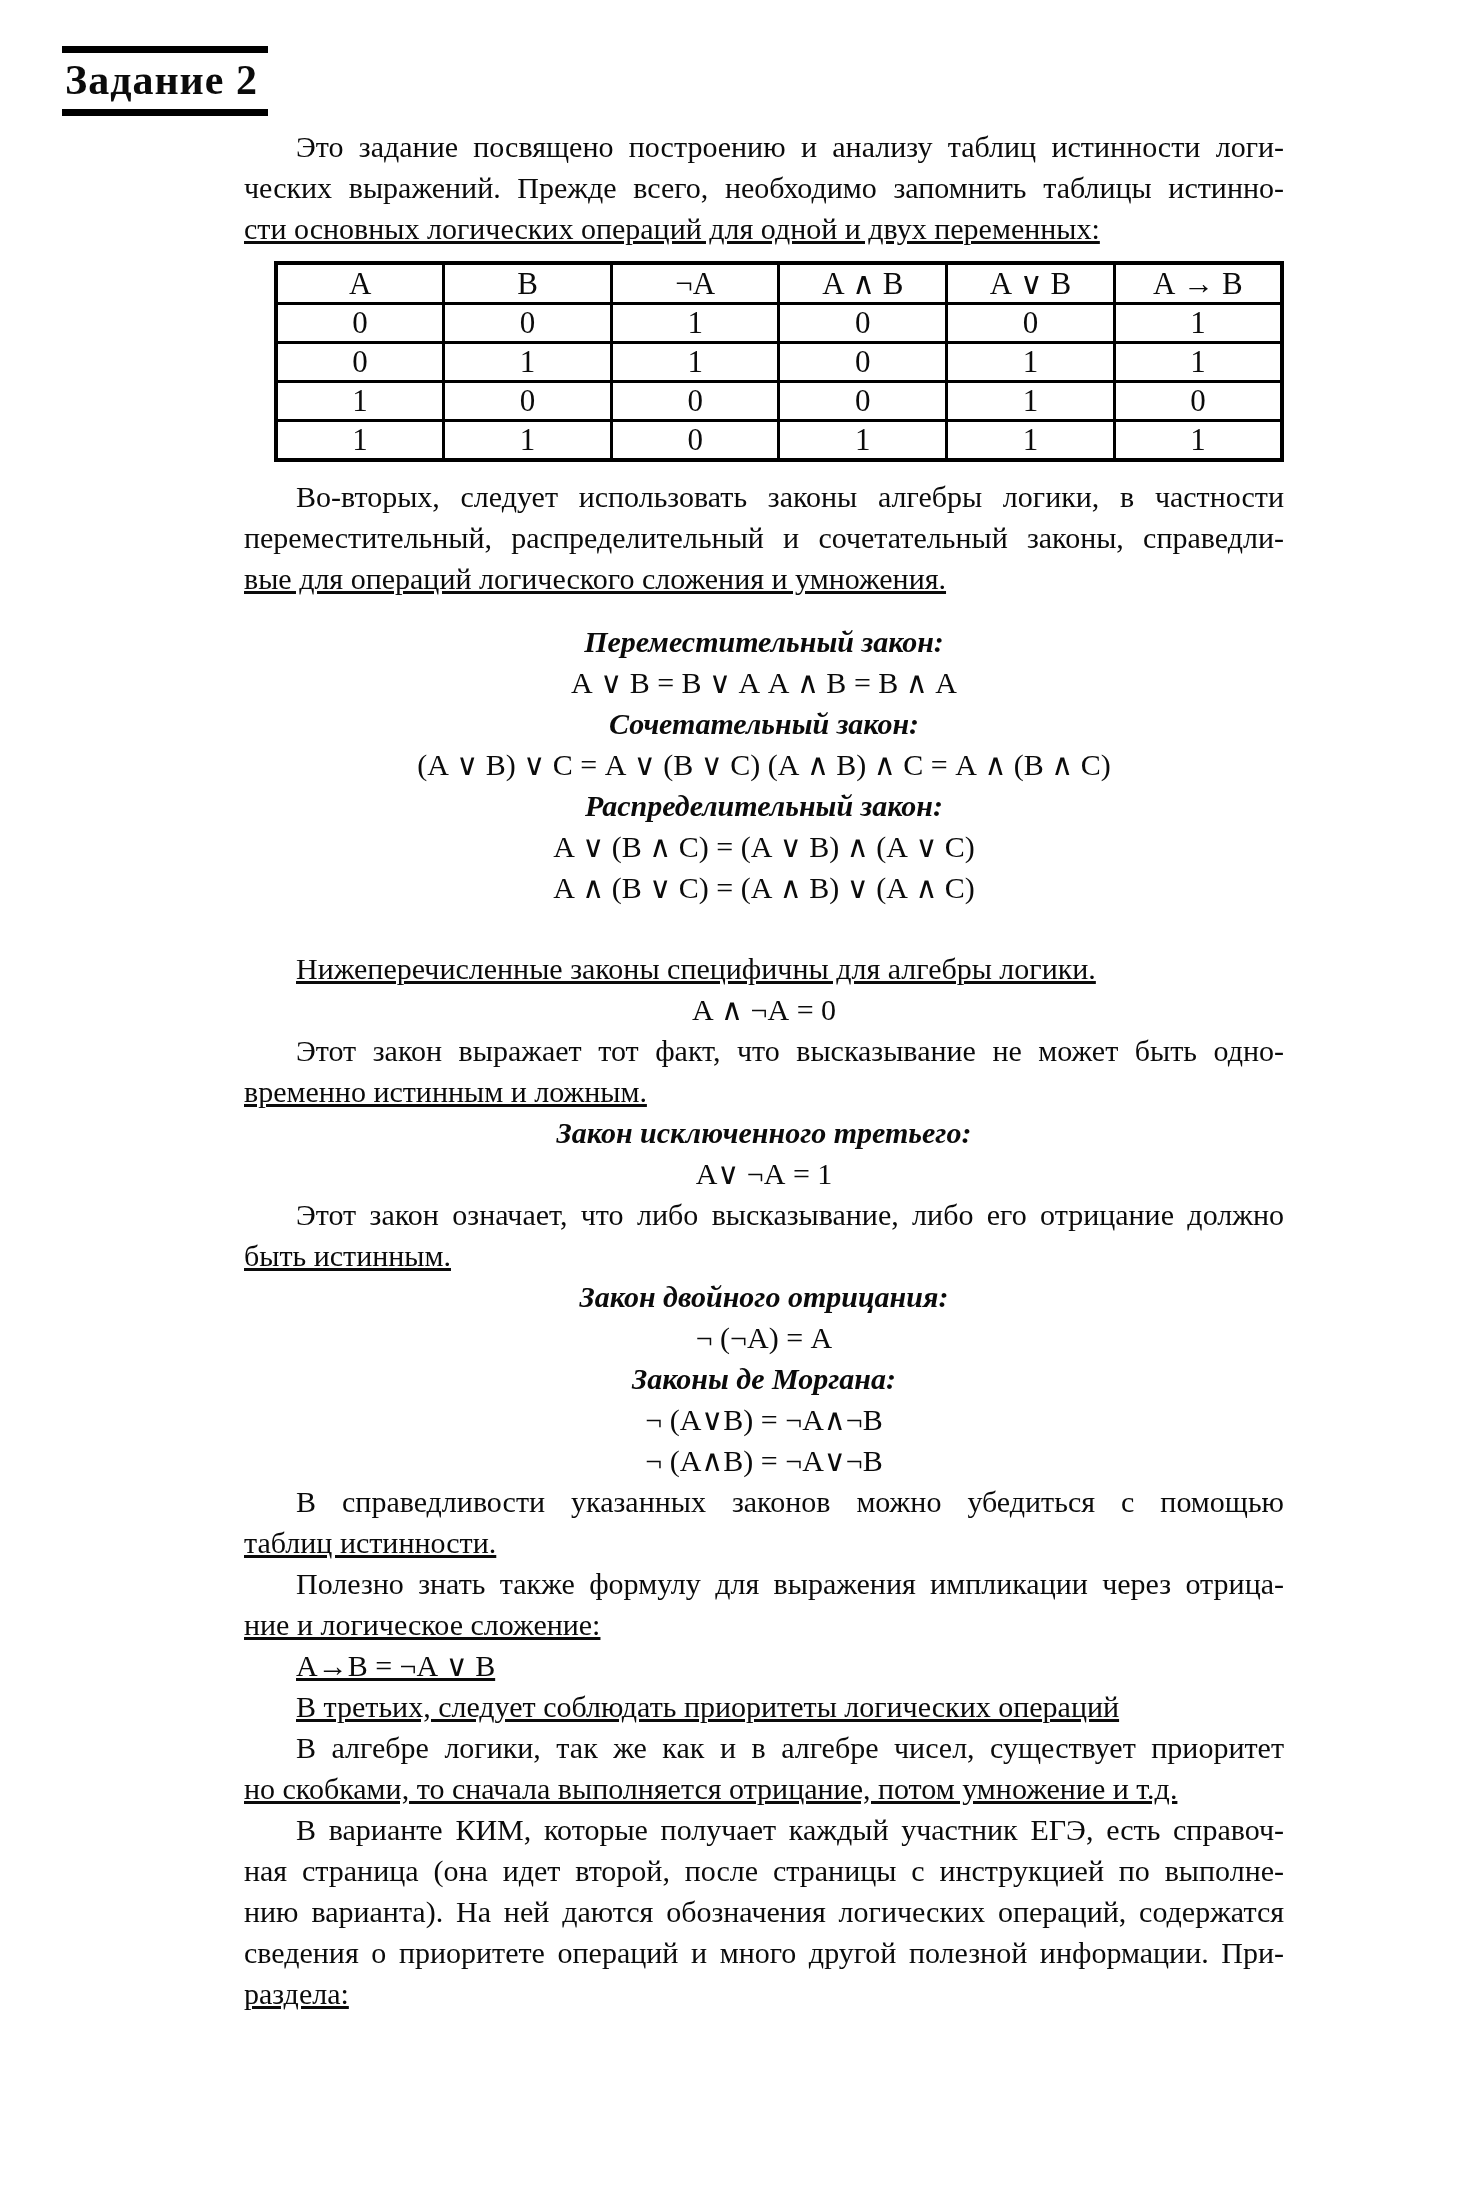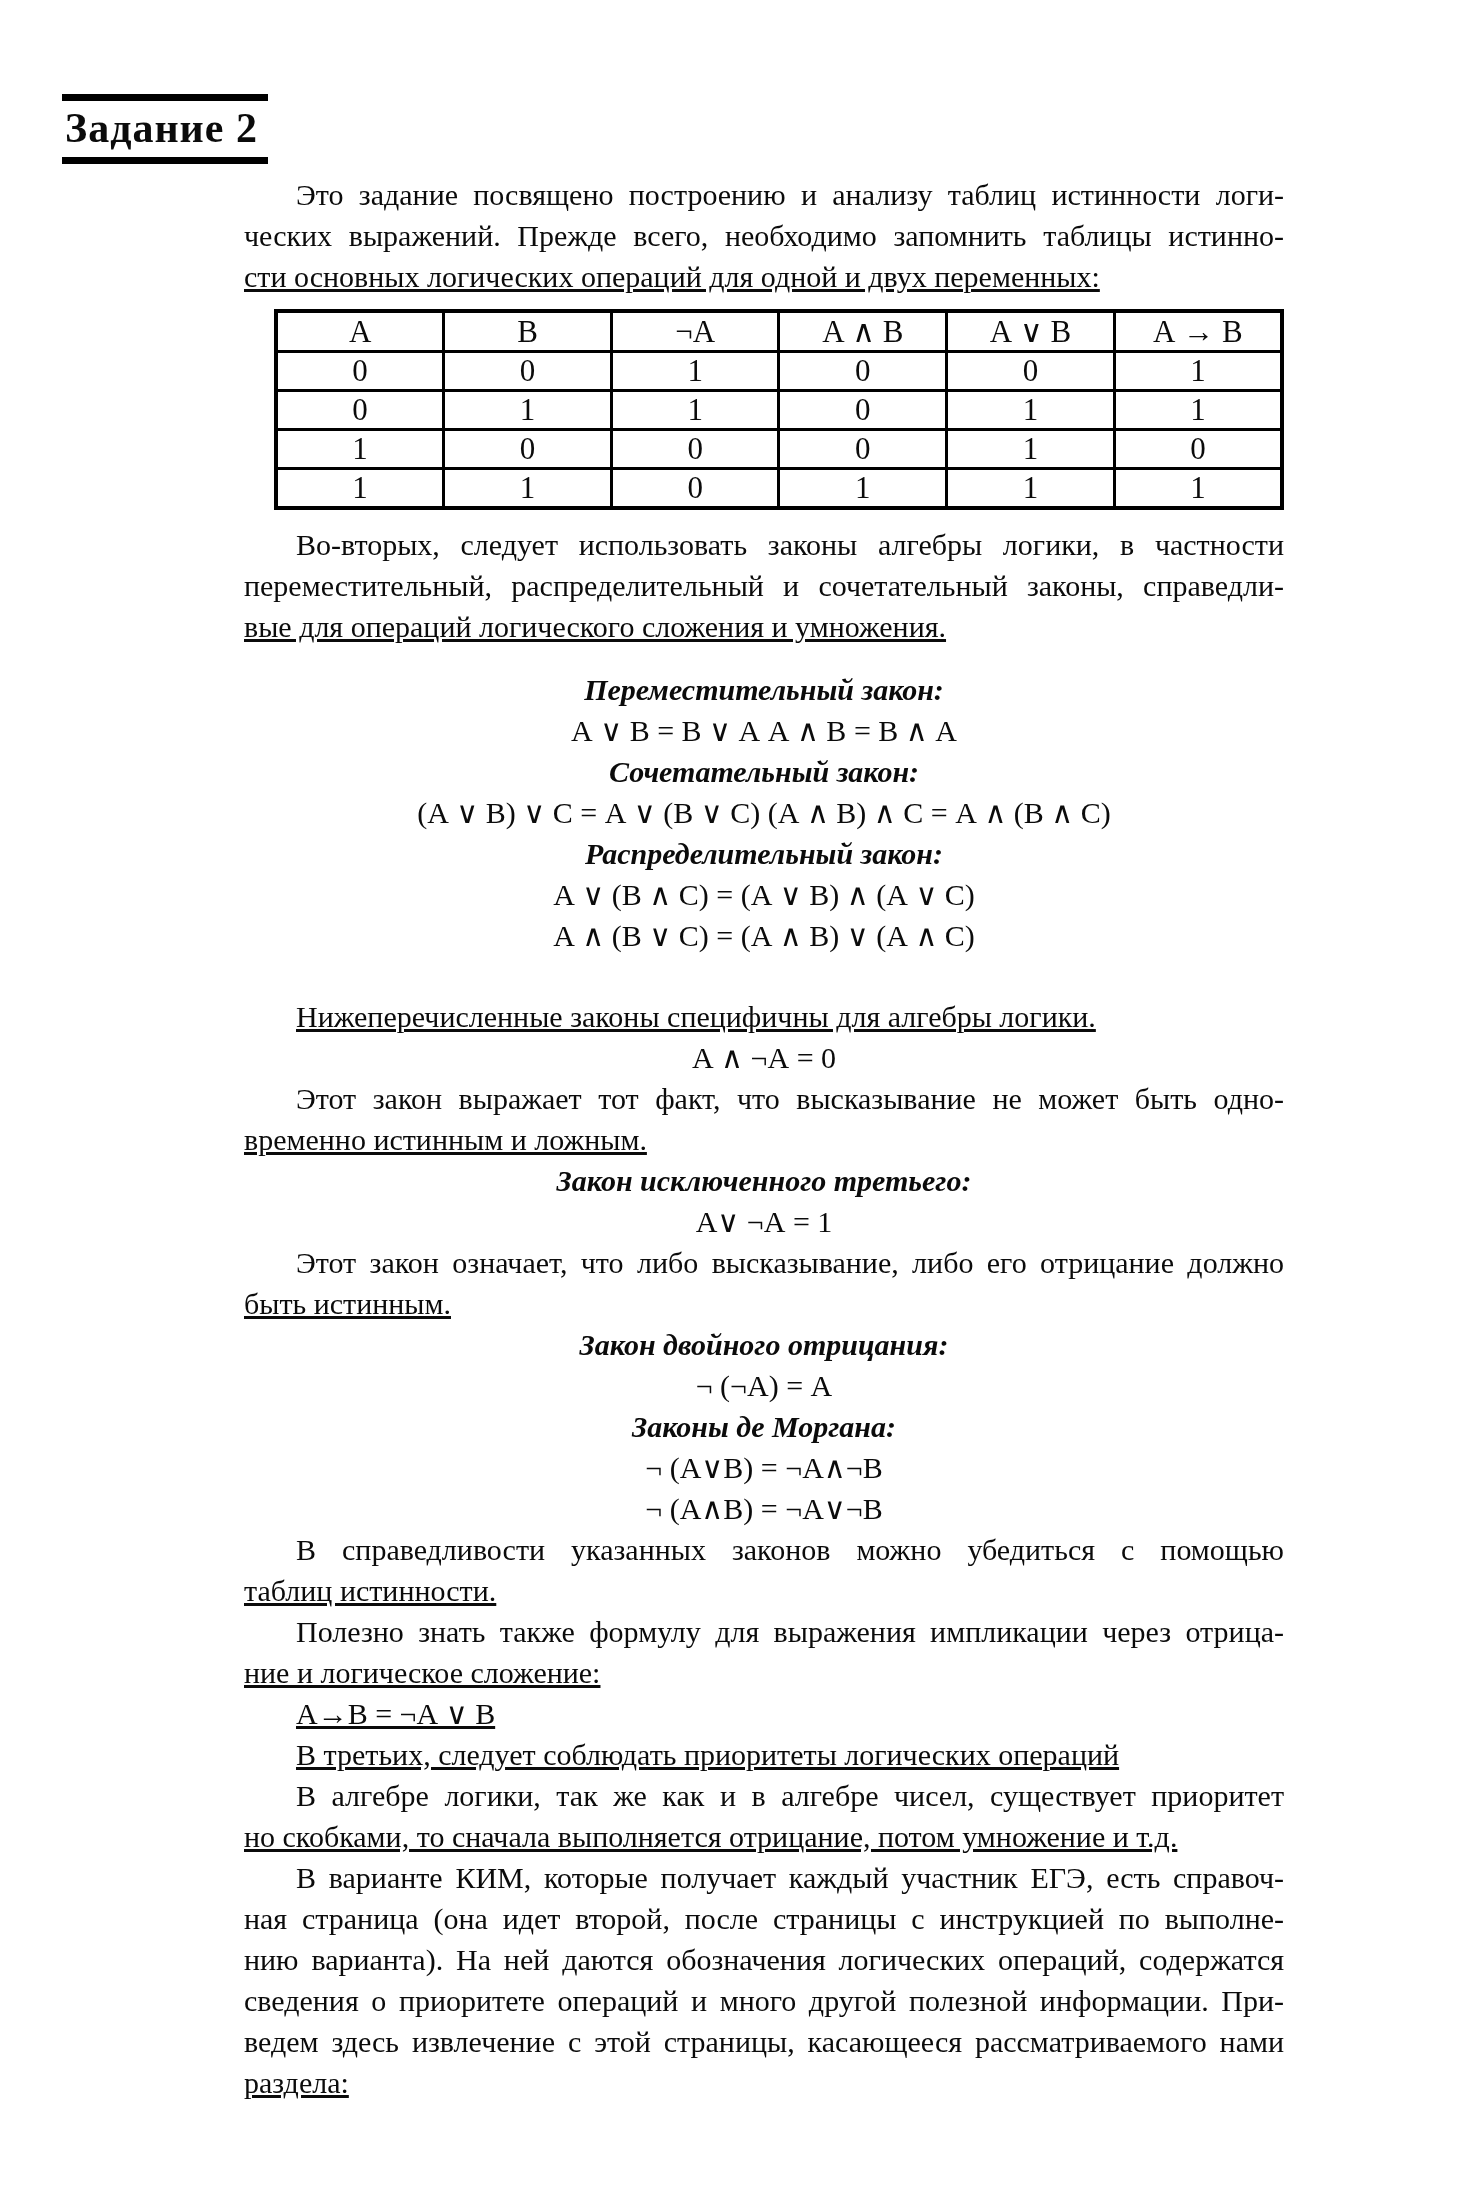--- a/index.html
+++ b/index.html
@@ -2,21 +2,21 @@
 <html lang="ru"><head>
 <meta charset="utf-8">
 <style>
   * { margin:0; padding:0; box-sizing:border-box; }
   html, body { background:#ffffff; }
   body {
     width:1457px; height:2205px;
     font-family:"Liberation Serif","DejaVu Serif",serif;
     color:#0b0b0b;
   }
-  .page { position:relative; width:1457px; height:2070px; background:#ffffff; overflow:hidden;margin-top:48px; }
+  .page { position:relative; width:1457px; height:2070px; background:#ffffff; overflow:hidden; }
 
   .task-header {
     position:absolute; left:62px; top:46px;
     border-top:7px solid #000; border-bottom:7px solid #000;
     padding:3px 10px 5px 3px;
     font-size:42px; font-weight:bold; letter-spacing:1px;
   }
 
   .content { position:absolute; left:244px; top:126px; width:1040px; }
 
@@ -165,21 +165,20 @@
       <div class="tline first last">В третьих, следует соблюдать приоритеты логических операций</div>
       <div class="tline first">В алгебре логики, так же как и в алгебре чисел, существует приоритет</div>
       <div class="tline last">но скобками, то сначала выполняется отрицание, потом умножение и т.д.</div>
     </div>
 
     <div>
       <div class="tline first">В варианте КИМ, которые получает каждый участник ЕГЭ, есть справоч-</div>
       <div class="tline">ная страница (она идет второй, после страницы с инструкцией по выполне-</div>
       <div class="tline">нию варианта). На ней даются обозначения логических операций, содержатся</div>
       <div class="tline">сведения о приоритете операций и много другой полезной информации. При-</div>
-      <div class="tline">ведем здесь извлечение с этой страницы, касающееся рассматриваемого нами</div>
       <div class="tline last">раздела:</div>
     </div>
 
   </div>
 
   <div class="page-number">10</div>
 
 </div>
 
 </body></html>

